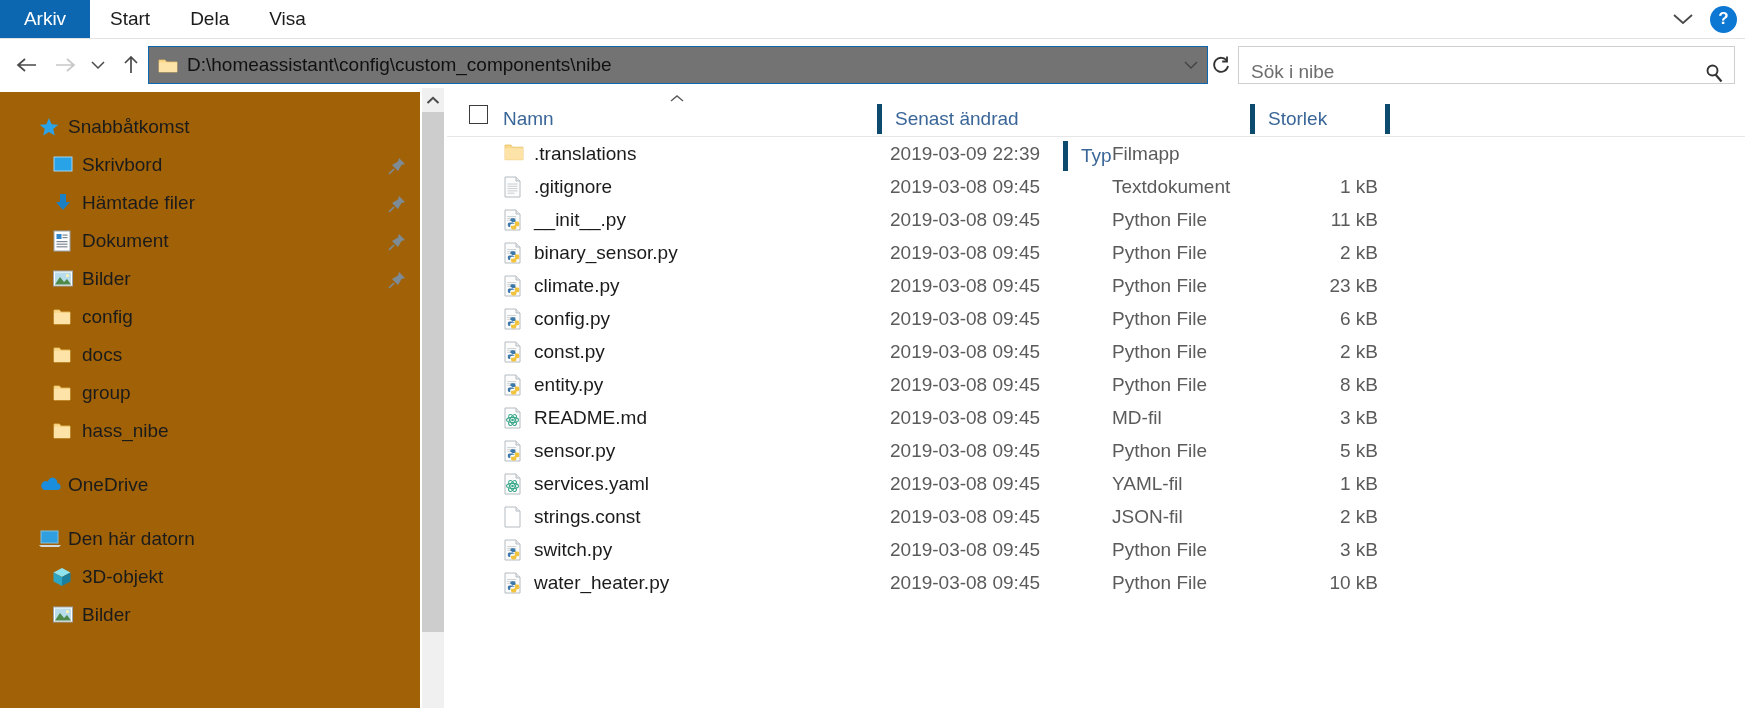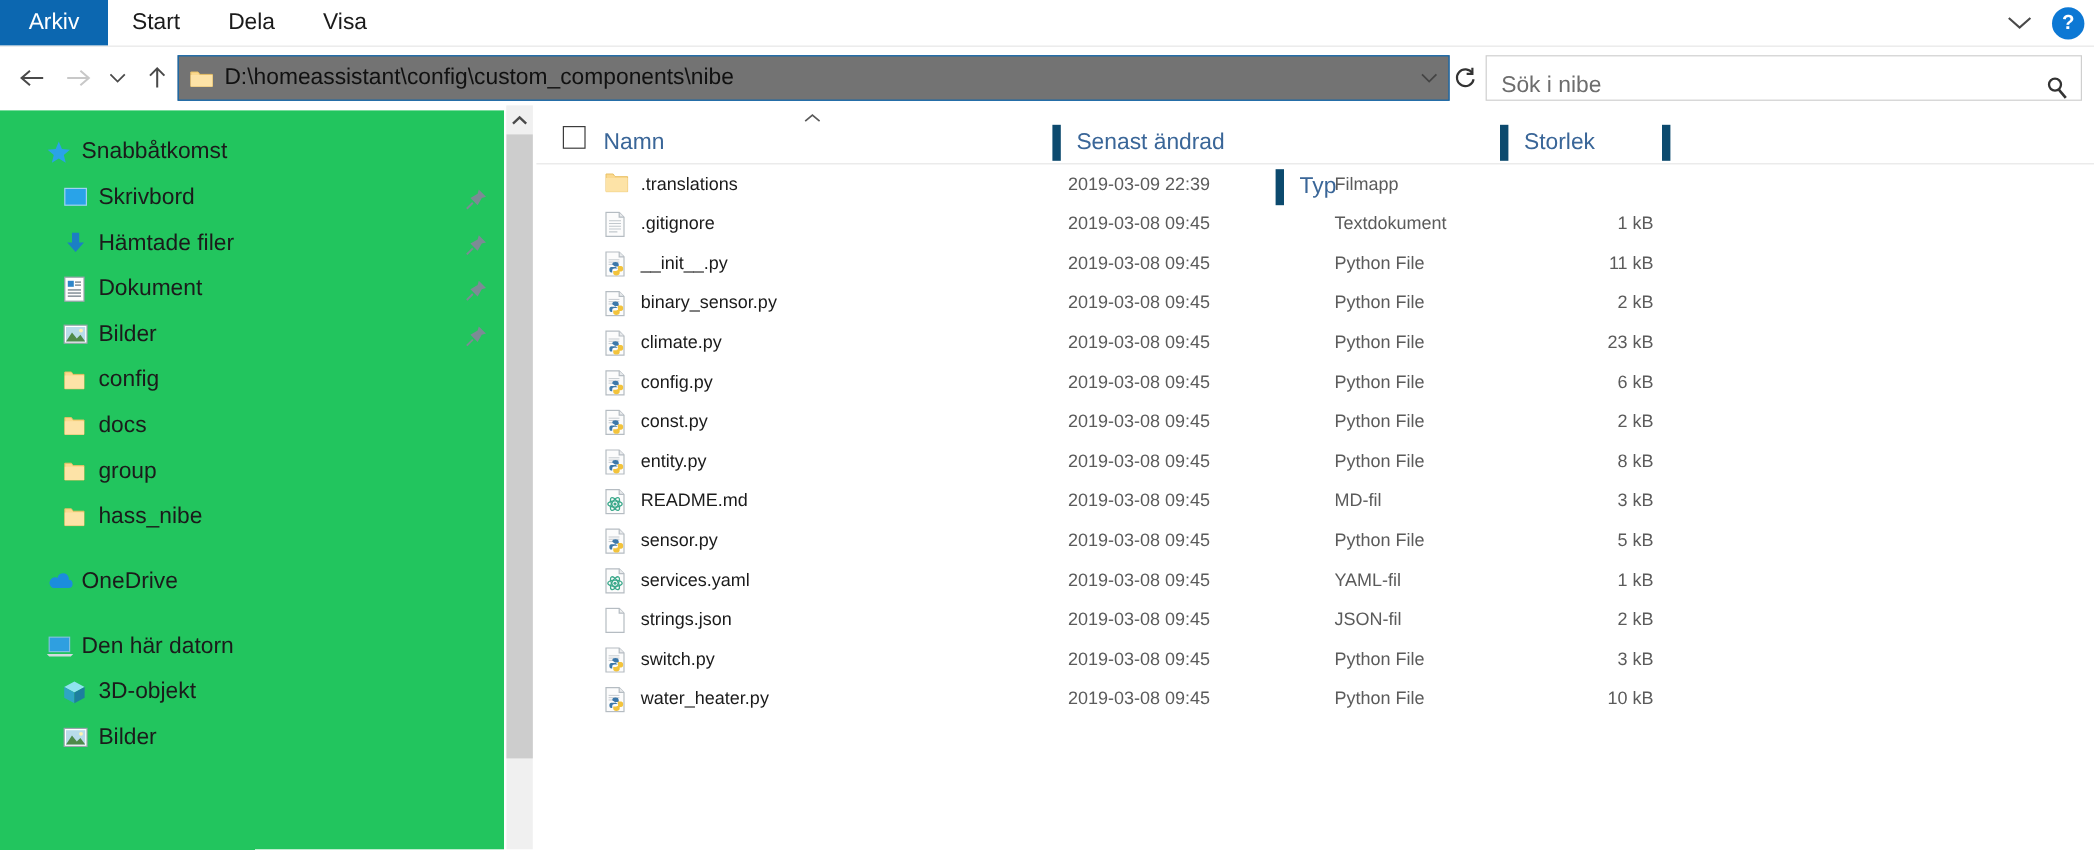--- a/index.html
+++ b/index.html
@@ -80,21 +80,21 @@
   }
   .search-ph { flex: 1 1 auto; font-size: 19px; color: #6d6d6d; padding-left: 12px; }
   .search-icon-wrap {
     width: 40px; display: flex; align-items: center; justify-content: center;
     color: #333; font-size: 19px;
   }
 
   
   .sidebar {
     position: absolute; left: 0; top: 92px; width: 420px; height: 616px;
-    background: #22c55e; overflow: hidden;
+    background: #a16207; overflow: hidden;
   }
   .side-item {
     position: relative; display: flex; align-items: center;
     height: 38px; padding-left: 38px; font-size: 19px; color: #1b1b1b;
     white-space: nowrap;
   }
   .side-item.indent1 { padding-left: 52px; }
   .side-item .s-ico { width: 26px; display: flex; align-items: center; flex: 0 0 auto; }
   .side-item .s-lbl { margin-left: 4px; }
   .side-item .pin { position: absolute; right: 14px; top: 11px; }
@@ -125,32 +125,32 @@
   }
   .sort-caret {
     position: absolute; left: 222px; top: 2px; font-size: 13px; color: #4a4a4a;
   }
   .hdr-chk {
     position: absolute; left: 22px; top: 13px; width: 19px; height: 19px;
     border: 1.5px solid #3c3c3c; background: #fff;
   }
   .hdr-cell {
     font-size: 19px; color: #3a6698; position: absolute; top: 12px;
-    border-left: 7px solid #0c4a6e; padding-left: 0;
+    border-left: 5px solid #0c4a6e; padding-left: 0;
     height: 30px; display: flex; align-items: center;
   }
   .hdr-name { left: 56px; border-left: none; }
   .hdr-mod  { left: 430px; padding-left: 13px; }
   .hdr-typ  { left: 616px; padding-left: 13px; margin-top: 37px; }
   .hdr-siz  { left: 803px; padding-left: 13px; }
   .hdr-end  { left: 938px; width: 1px; padding: 0; }
 
   .row {
     position: relative; height: 33px; display: flex; align-items: center;
-    font-size: 15px; color: #1b1b1b;
+    font-size: 19px; color: #1b1b1b;
   }
   .c-icon { position: absolute; left: 56px; top: 6px; width: 22px; height: 22px; }
   .c-name { position: absolute; left: 87px; white-space: nowrap; }
   .c-mod  { position: absolute; left: 443px; color: #5b5b5b; }
   .c-typ  { position: absolute; left: 665px; color: #5b5b5b; }
   .c-siz  { position: absolute; left: 803px; width: 128px; text-align: right; color: #5b5b5b; }
 
   svg { display: block; }
 </style>
 </head>
@@ -633,21 +633,21 @@
         <span class="c-typ">YAML-fil</span>
         <span class="c-siz">1 kB</span>
       </div>
       <div class="row">
         <span class="c-icon">
           <svg width="19" height="22" viewBox="0 0 19 22">
             <path d="M2 1 h11 l4 4 v16 H2 Z" fill="#ffffff" stroke="#b5bcc2" stroke-width="1"></path>
             <path d="M13 1 v4 h4" fill="#eef0f1" stroke="#b5bcc2" stroke-width="1"></path>
           </svg>
         </span>
-        <span class="c-name">strings.json</span>
+        <span class="c-name">strings.const</span>
         <span class="c-mod">2019-03-08 09:45</span>
         <span class="c-typ">JSON-fil</span>
         <span class="c-siz">2 kB</span>
       </div>
       <div class="row">
         <span class="c-icon">
           <svg width="19" height="22" viewBox="0 0 19 22">
             <path d="M2 1 h11 l4 4 v16 H2 Z" fill="#fcfcfc" stroke="#b5bcc2" stroke-width="1"></path>
             <path d="M13 1 v4 h4" fill="#e8eaec" stroke="#b5bcc2" stroke-width="1"></path>
             <g stroke="#c2c8cd" stroke-width="0.8">

